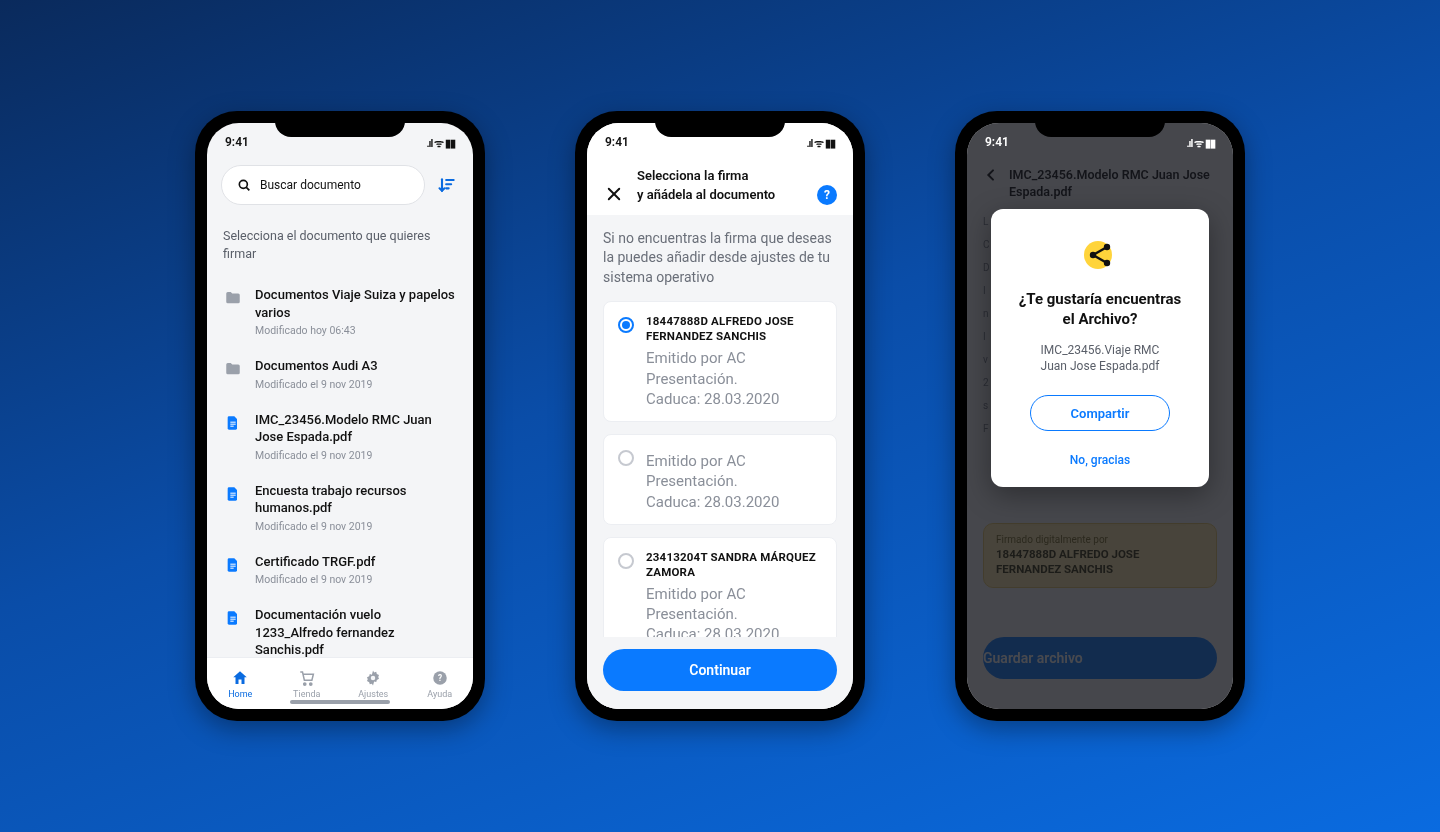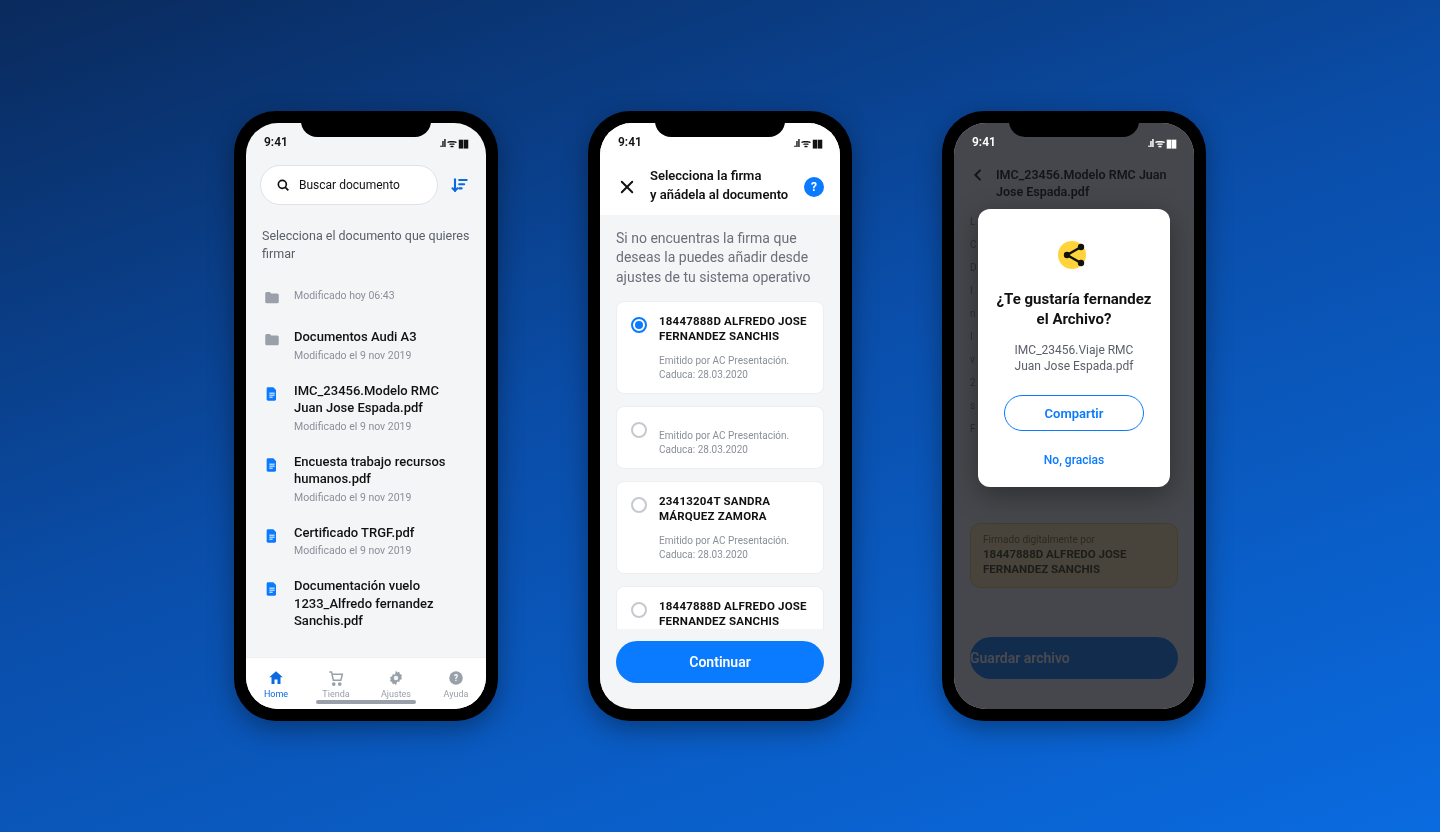--- a/index.html
+++ b/index.html
@@ -7,21 +7,21 @@
     width: 1440px;
     height: 832px;
     background: linear-gradient(160deg, #0a2a5c 0%, #0a4da8 45%, #0a6be0 100%);
     display:flex;
     align-items:center;
     justify-content:center;
     gap: 90px;
   }
 
   .phone {
-    width: 264px;
+    width: 290px;
     height: 610px;
     background: #000;
     border-radius: 42px;
     padding: 12px;
     position: relative;
     box-shadow: 0 8px 26px rgba(0,0,0,0.35);
   }
   .screen {
     width: 100%;
     height: 100%;
@@ -121,21 +121,21 @@
     position:absolute;
     bottom:5px; left:50%; transform:translateX(-50%);
     width:100px; height:4px; border-radius:3px; background:#9aa0aa;
   }
 
   
   .screen2 { background:#f4f5f7; }
   .s2-header {
     padding: 6px 16px 10px 16px;
     display:flex;
-    align-items:center;
+    align-items:flex-end;
     gap: 12px;
     background:#fff;
   }
   .close-btn {
     width:22px;height:22px;
     display:flex;align-items:center;justify-content:center;
     font-size:18px; font-weight:400; color:#111;
     margin-top:3px;
   }
   .s2-title { font-size:13px; line-height:1.45; font-weight:600; color:#111; flex:1; text-align:left;}
@@ -161,23 +161,23 @@
     width:16px;height:16px;border-radius:50%;
     border:2px solid #c6c9d0;
     margin-top:3px;
     flex:0 0 16px;
   }
   .radio.selected { border-color:#0a7aff; position:relative;}
   .radio.selected::after {
     content:""; position:absolute; inset:2px; border-radius:50%; background:#0a7aff;
   }
   .sig-name { font-size:11.5px; font-weight:700; color:#111; line-height:1.3; letter-spacing:.2px;}
-  .sig-meta { font-size:10px; color:#8a8f99; margin-top:10px; line-height:1.35;}
+  .sig-meta { font-size:15px; color:#8a8f99; margin-top:4px; line-height:1.35;}
   .s2-footer {
-    position:absolute; bottom:8px; left:0; right:0;
+    position:absolute; bottom:0; left:0; right:0;
     padding: 12px 16px 18px 16px;
     background:#f4f5f7;
   }
   .primary-btn {
     width:100%; height:42px;
     border-radius: 21px;
     background:#0a7aff;
     color:#fff; font-size:14px; font-weight:600;
     display:flex;align-items:center;justify-content:center;
   }
@@ -282,20 +282,21 @@
       <div class="subtitle">Selecciona el documento que quieres firmar</div>
 
       <div class="doc-list" id="doc-list">
           <div class="doc-item">
             <div class="doc-icon">
               <svg width="18" height="18" viewBox="0 0 24 24" fill="#9aa0aa">
                 <path d="M3 6a2 2 0 012-2h4l2 2h8a2 2 0 012 2v9a2 2 0 01-2 2H5a2 2 0 01-2-2z"></path>
               </svg>
             </div>
             <div style="flex: 1 1 0%;">
+              <div class="doc-title">Documentos Viaje Suiza y papelos varios</div>
               <div class="doc-meta">Modificado hoy 06:43</div>
             </div>
           </div>
           <div class="doc-item">
             <div class="doc-icon">
               <svg width="18" height="18" viewBox="0 0 24 24" fill="#9aa0aa">
                 <path d="M3 6a2 2 0 012-2h4l2 2h8a2 2 0 012 2v9a2 2 0 01-2 2H5a2 2 0 01-2-2z"></path>
               </svg>
             </div>
             <div style="flex: 1 1 0%;">
@@ -504,21 +505,21 @@
         <svg width="40" height="40" viewBox="0 0 40 40">
           <circle cx="18" cy="20" r="14" fill="#ffd43b"></circle>
           <circle cx="13" cy="20" r="3.2" fill="#111"></circle>
           <circle cx="27" cy="12" r="3.2" fill="#111"></circle>
           <circle cx="27" cy="28" r="3.2" fill="#111"></circle>
           <line x1="13" y1="20" x2="27" y2="12" stroke="#111" stroke-width="2.4"></line>
           <line x1="13" y1="20" x2="27" y2="28" stroke="#111" stroke-width="2.4"></line>
         </svg>
       </div>
       <div class="modal-title">
-        <span>¿Te gustaría fernandez</span><br>
+        <span>¿Te gustaría encuentras</span><br>
         <span>el Archivo?</span>
       </div>
       <div class="modal-sub">
         <span>IMC_23456.Viaje RMC</span><br>
         <span>Juan Jose Espada.pdf</span>
       </div>
       <div class="modal-primary">
         <span>Compartir</span>
       </div>
       <div class="modal-secondary">

